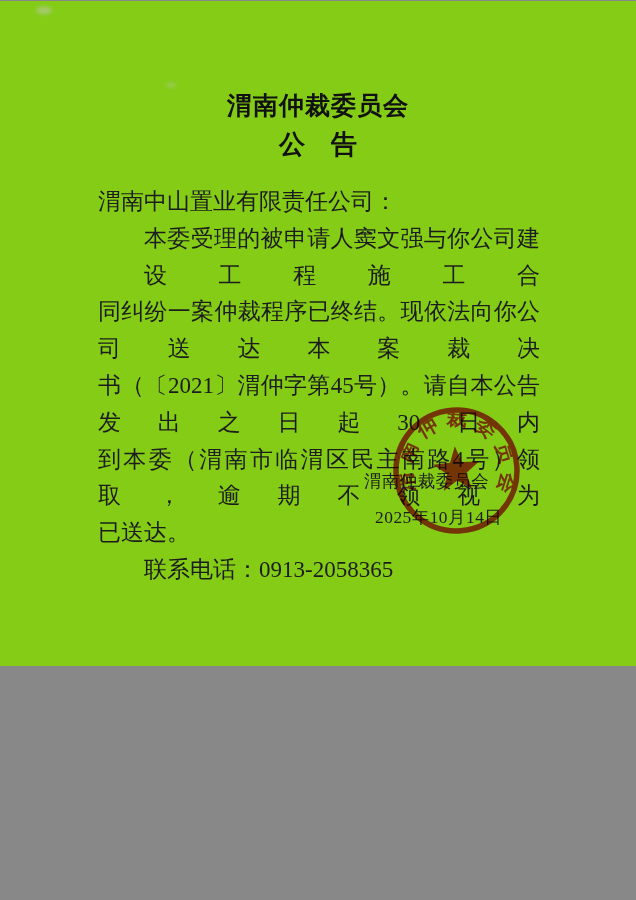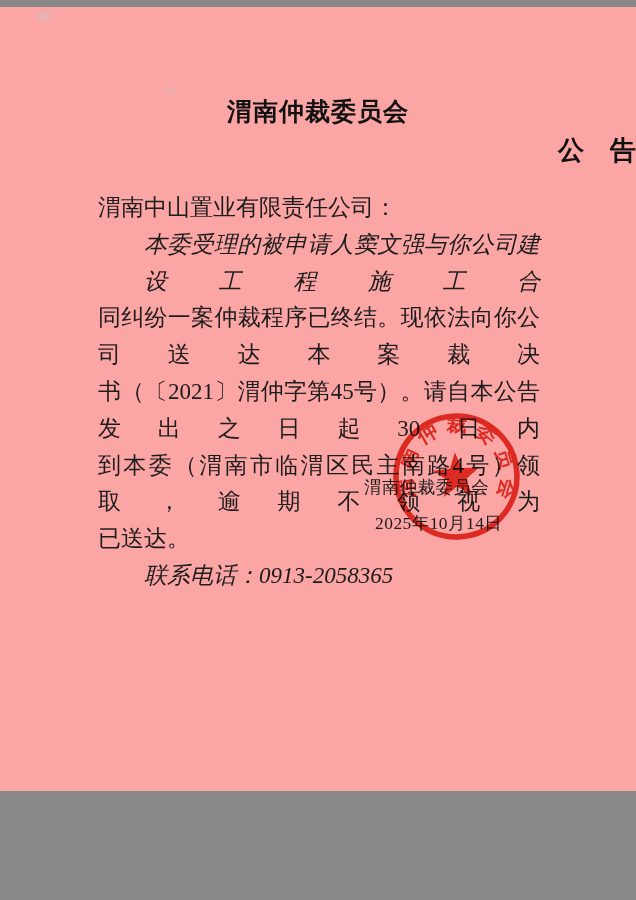--- a/index.html
+++ b/index.html
@@ -1,22 +1,22 @@
 <!DOCTYPE html>
 <html><head>
 <meta charset="utf-8">
 <style>
   * { margin: 0; padding: 0; box-sizing: border-box; }
   html, body { background: #888; }
   .page {
     position: relative;
     width: 636px;
-    height: 784px;
-    margin: 7px auto;
-    background: #fca5a5;
+    height: 665px;
+    margin: 1px auto;
+    background: #84cc16;
     font-family: "Liberation Serif", "DejaVu Serif", serif;
     color: #1e1e1e;
     overflow: hidden;
   }
   .artifact {
     position: absolute;
     background: #c9c9c9;
     border-radius: 50%;
     filter: blur(2px);
   }
@@ -31,41 +31,41 @@
     font-size: 25px;
     font-weight: bold;
     letter-spacing: 1px;
     color: #111;
   }
   .doc-subtitle {
     position: absolute;
     top: 126px;
     left: 0;
     width: 100%;
-    text-align: right;
+    text-align: center;
     font-size: 26px;
     font-weight: bold;
     color: #111;
   }
   .doc-body {
     position: absolute;
     left: 98px;
     top: 183px;
     width: 442px;
     font-size: 23px;
     line-height: 36.8px;
     color: #1c1c1c;
   }
   .line { white-space: nowrap; }
   .just {
     white-space: normal;
     text-align: justify;
     text-align-last: justify;
   }
-  .indent { padding-left: 2em; font-style: italic; }
+  .indent { padding-left: 2em; }
   .sign-org {
     position: absolute;
     left: 364px;
     top: 468px;
     font-size: 17.4px;
     letter-spacing: 0.5px;
     color: #1c1c1c;
   }
   .sign-date {
     position: absolute;

